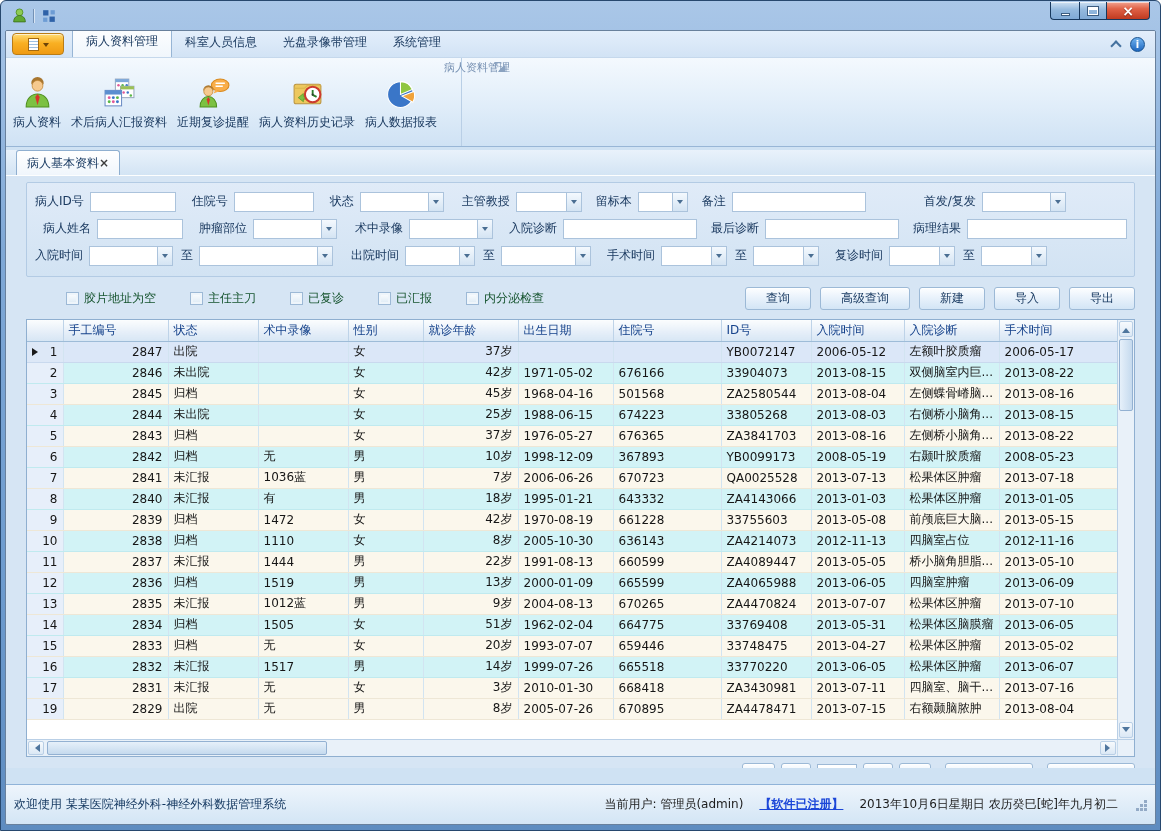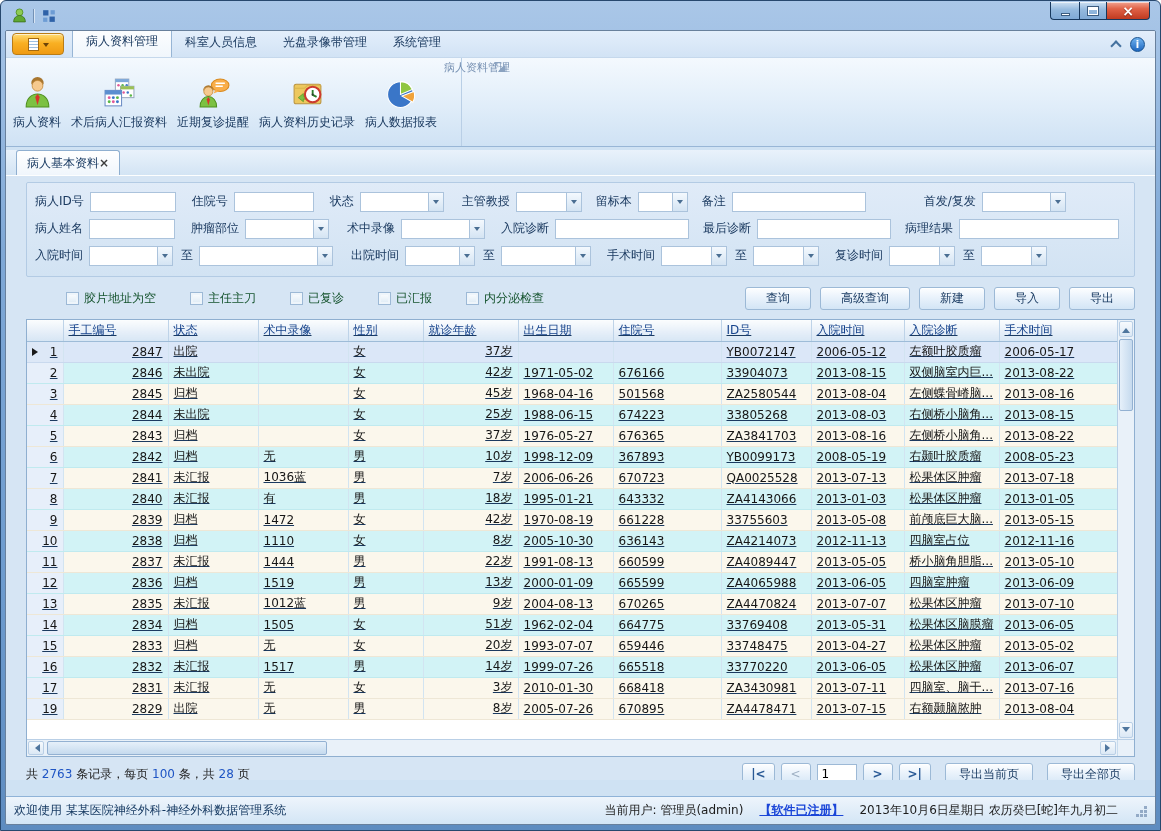--- a/index.html
+++ b/index.html
@@ -72,21 +72,21 @@
   .cbwrap{display:inline-flex;align-items:center;gap:5px;margin-left:34px;}
   .cbwrap:first-child{margin-left:40px;}
   .cb{width:13px;height:13px;border:1px solid #9db9d6;background:linear-gradient(#fdfeff,#dcea f5);background:linear-gradient(#fdfeff,#dceaf5);box-shadow:inset 0 0 0 2px #eef5fb;}
   .cblabel{color:#14532d;}
   .btns{margin-left:auto;display:flex;}
   .act-btn,.pbtn,.exp-btn{height:23px;border:1px solid #9cb9d6;border-radius:3px;color:#14365e;font:inherit;
     background:linear-gradient(#fdfeff,#e9f2fb 45%,#d3e5f5);box-shadow:inset 0 1px 0 #fff;}
   .act-btn{padding:0 20px;margin-left:9px;}
   
   .grid-area{flex:none;margin:2px 20px 0;height:438px;border:1px solid #8fafd0;background:#fff;display:flex;flex-direction:column;}
-  .grid-body{flex:1;display:flex;overflow:hidden;text-decoration:underline;}
+  .grid-body{flex:1;display:flex;overflow:hidden;}
   .tbl-wrap{flex:1;overflow:hidden;}
   table.grid{border-collapse:collapse;table-layout:fixed;width:1096px;}
   table.grid th{height:21px;font-weight:normal;text-align:left;padding:0 5px;color:#15428b;
     background:linear-gradient(#fbfdfe,#e5eef8 60%,#d7e6f4);border-right:1px solid #bed3e8;border-bottom:1px solid #9ebcd8;
     overflow:hidden;white-space:nowrap;}
   table.grid td{height:21px;padding:0 5px;border-right:1px solid #d2e4f1;border-bottom:1px solid #e8eff6;
     color:#161616;overflow:hidden;white-space:nowrap;}
   tr.cyan td{background:#d2f3f6;border-bottom-color:#c0eaef;}
   tr.cream td{background:#fbf7ec;border-bottom-color:#eee7d6;}
   tr.selected td{background:#dbe7f8;border-bottom-color:#c9d9ee;}
@@ -113,21 +113,21 @@
   
   .pager-row{flex:1;display:flex;align-items:center;margin:0 20px;min-height:34px;}
   .records{color:#1d1d1d;}
   .records .num{color:#1f55c4;}
   .pager{margin-left:auto;display:flex;align-items:center;gap:6px;}
   .pbtn{min-width:30px;padding:0 8px;font-weight:bold;color:#2a5a96;}
   .pbtn.disabled{color:#9fb0c4;font-weight:normal;}
   .page-input{width:40px;height:21px;border:1px solid #9db9d6;font:inherit;padding:0 4px;}
   .exp-btn{padding:0 13px;margin-left:8px;}
   
-  .statusbar{flex:none;height:28px;margin-top:16px;background:linear-gradient(#eef5fc,#d3e5f5);border-top:1px solid #8fb3d8;
+  .statusbar{flex:none;height:40px;margin-top:16px;background:linear-gradient(#eef5fc,#d3e5f5);border-top:1px solid #8fb3d8;
     display:flex;align-items:center;padding:0 8px;color:#12365f;border-radius:0 0 2px 2px;}
   .sb-right{margin-left:auto;display:flex;align-items:center;gap:16px;color:#1c1c1c;}
   .reg-link{color:#1b46d8;font-weight:bold;text-decoration:underline;}
   .grip{width:3px;height:3px;background:#93aac6;margin-left:10px;margin-top:10px;
     box-shadow:-4px 4px 0 #93aac6,0 4px 0 #93aac6,-8px 8px 0 #93aac6,-4px 8px 0 #93aac6,0 8px 0 #93aac6;transform:translateY(-8px);}
 </style>
 </head>
 <body>
 
 <div class="window">
@@ -287,21 +287,21 @@
             <span class="flabel" style="margin-left: 14px;">备注</span>
             <input class="txt" style="width: 134px;">
             <span class="flabel" style="margin-left: 58px;">首发/复发</span>
             <span class="combo" style="width: 84px;">
               <span class="cbtn">
                 <span class="tri-down"></span>
               </span>
             </span>
           </div>
           <div class="frow">
-            <span class="flabel" style="margin-left: 0px;">病人姓名</span>
+            <span class="flabel" style="margin-left: 8px;">病人姓名</span>
             <input class="txt" style="width: 86px;">
             <span class="flabel" style="margin-left: 16px;">肿瘤部位</span>
             <span class="combo" style="width: 84px;">
               <span class="cbtn">
                 <span class="tri-down"></span>
               </span>
             </span>
             <span class="flabel" style="margin-left: 18px;">术中录像</span>
             <span class="combo" style="width: 84px;">
               <span class="cbtn">

